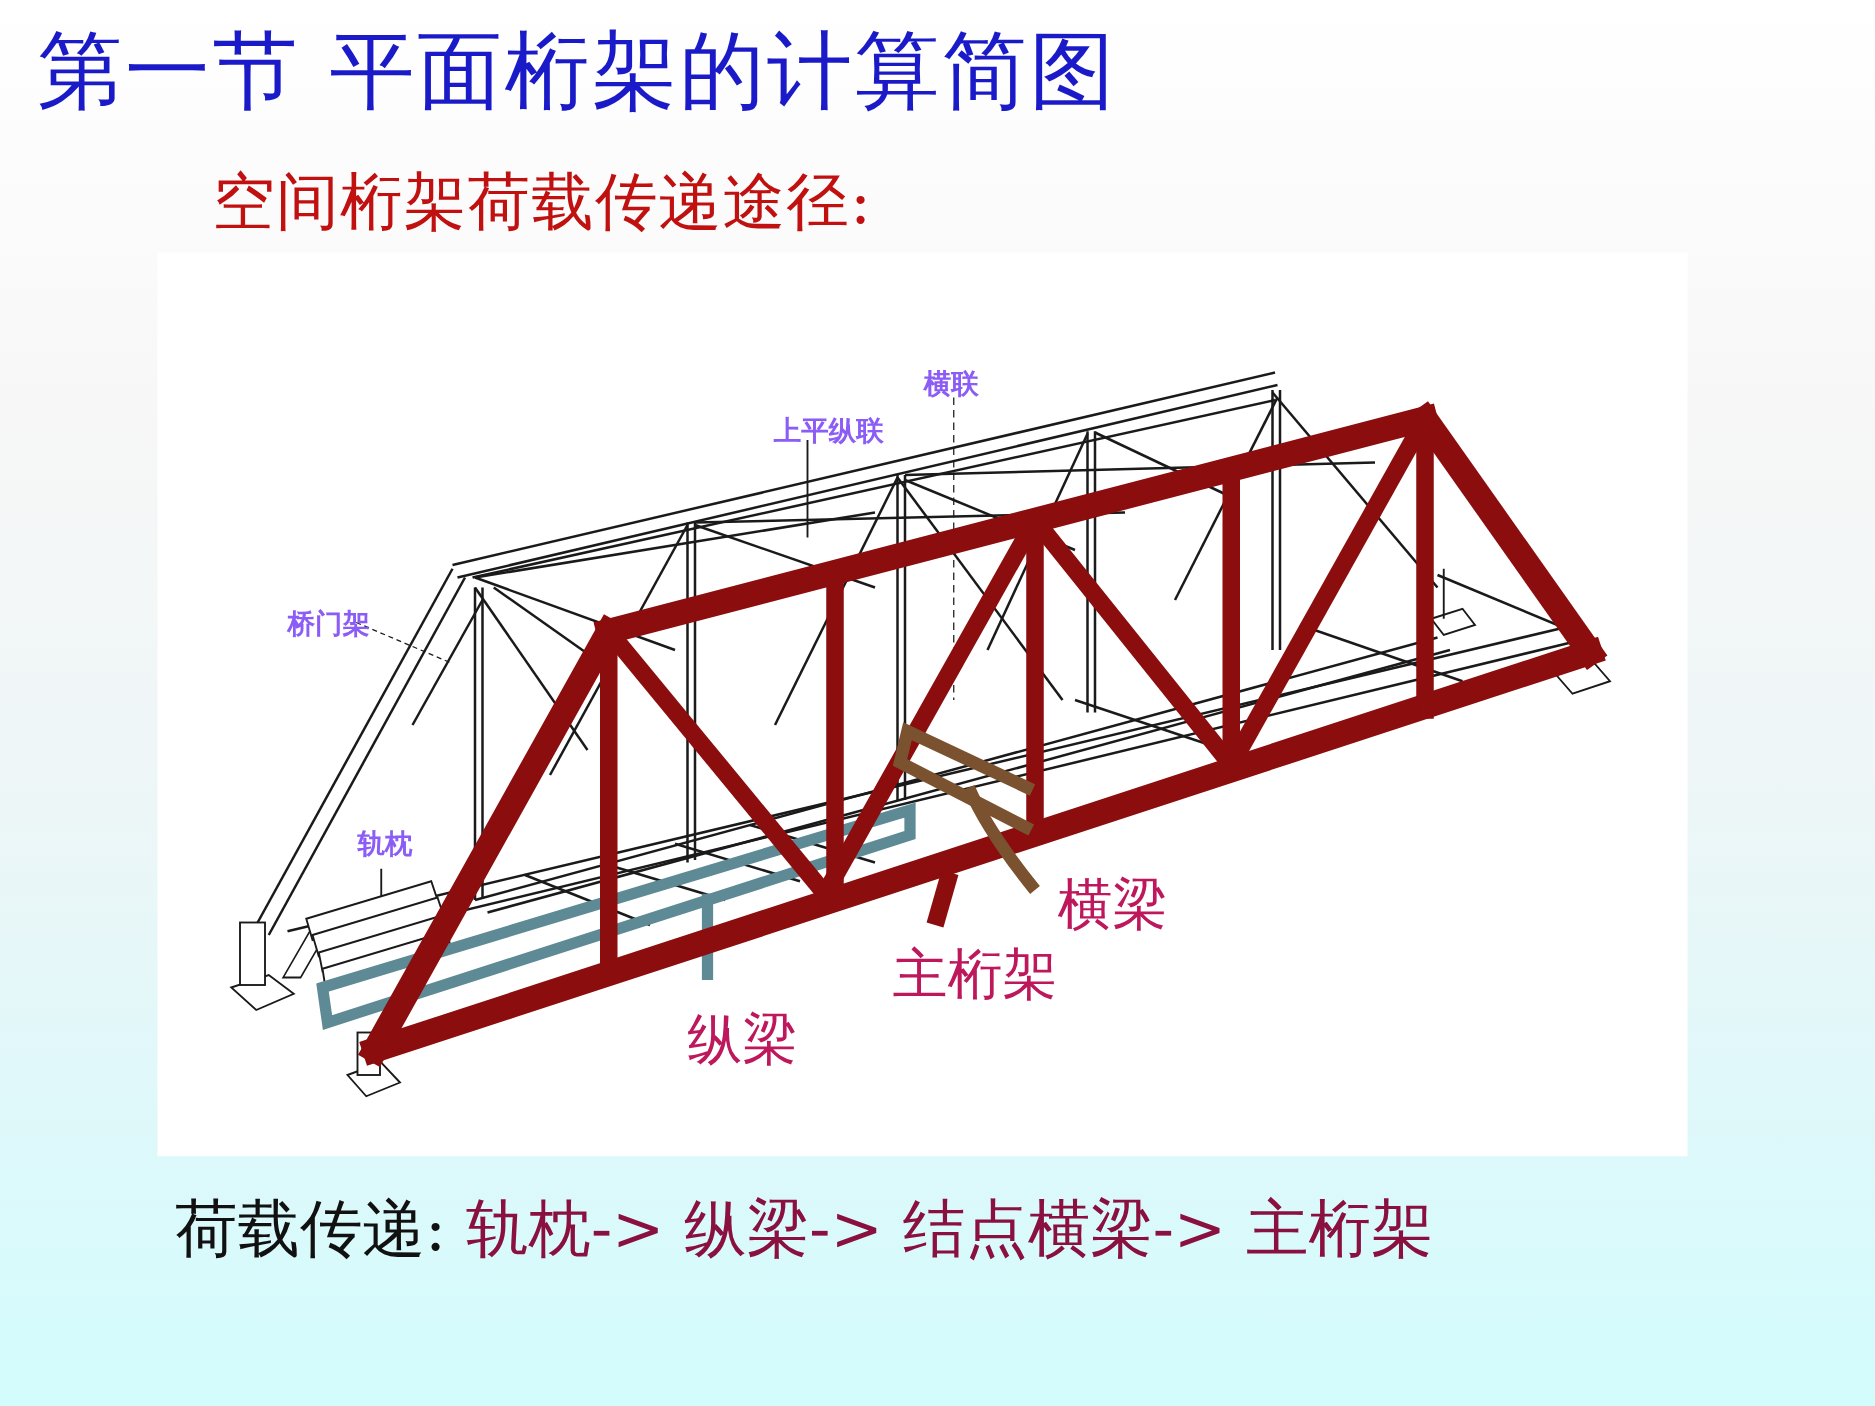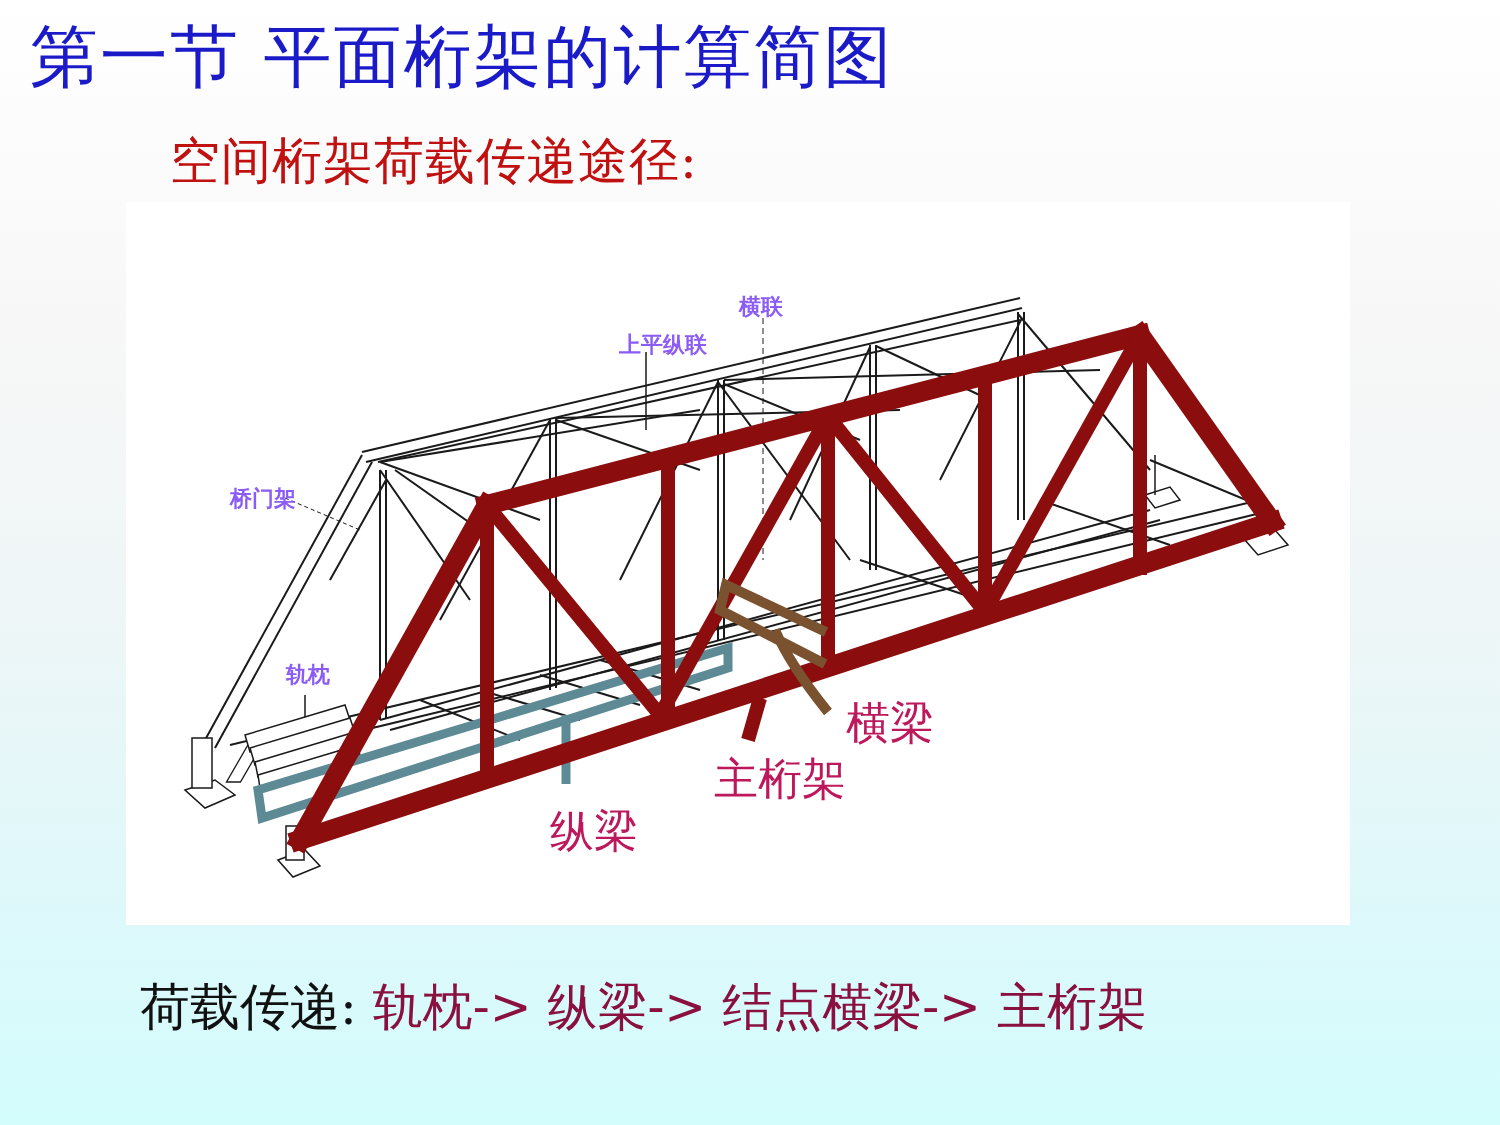--- a/index.html
+++ b/index.html
@@ -22,21 +22,21 @@
   }
   .figure svg { position:absolute; left:0; top:0; }
   .lbl-small {
     position:absolute; font-size:22px; color:#8b5cf6; font-weight:bold; white-space:nowrap;
     font-family: "DejaVu Sans", "Liberation Sans", sans-serif;
   }
   .lbl-big {
     position:absolute; font-size:44px; color:#be185d; white-space:nowrap;
   }
   .footer {
-    position:absolute; left:140px; top:950px; font-size:50px; white-space:nowrap;margin-top:24px;
+    position:absolute; left:140px; top:950px; font-size:50px; white-space:nowrap;
   }
   .footer .head { color:#111; }
   .footer .step { color:#8a1040; }
 </style>
 </head>
 <body>
 
 <div class="title">第一节  平面桁架的计算简图</div>
 <div class="subtitle">空间桁架荷载传递途径:</div>
 

